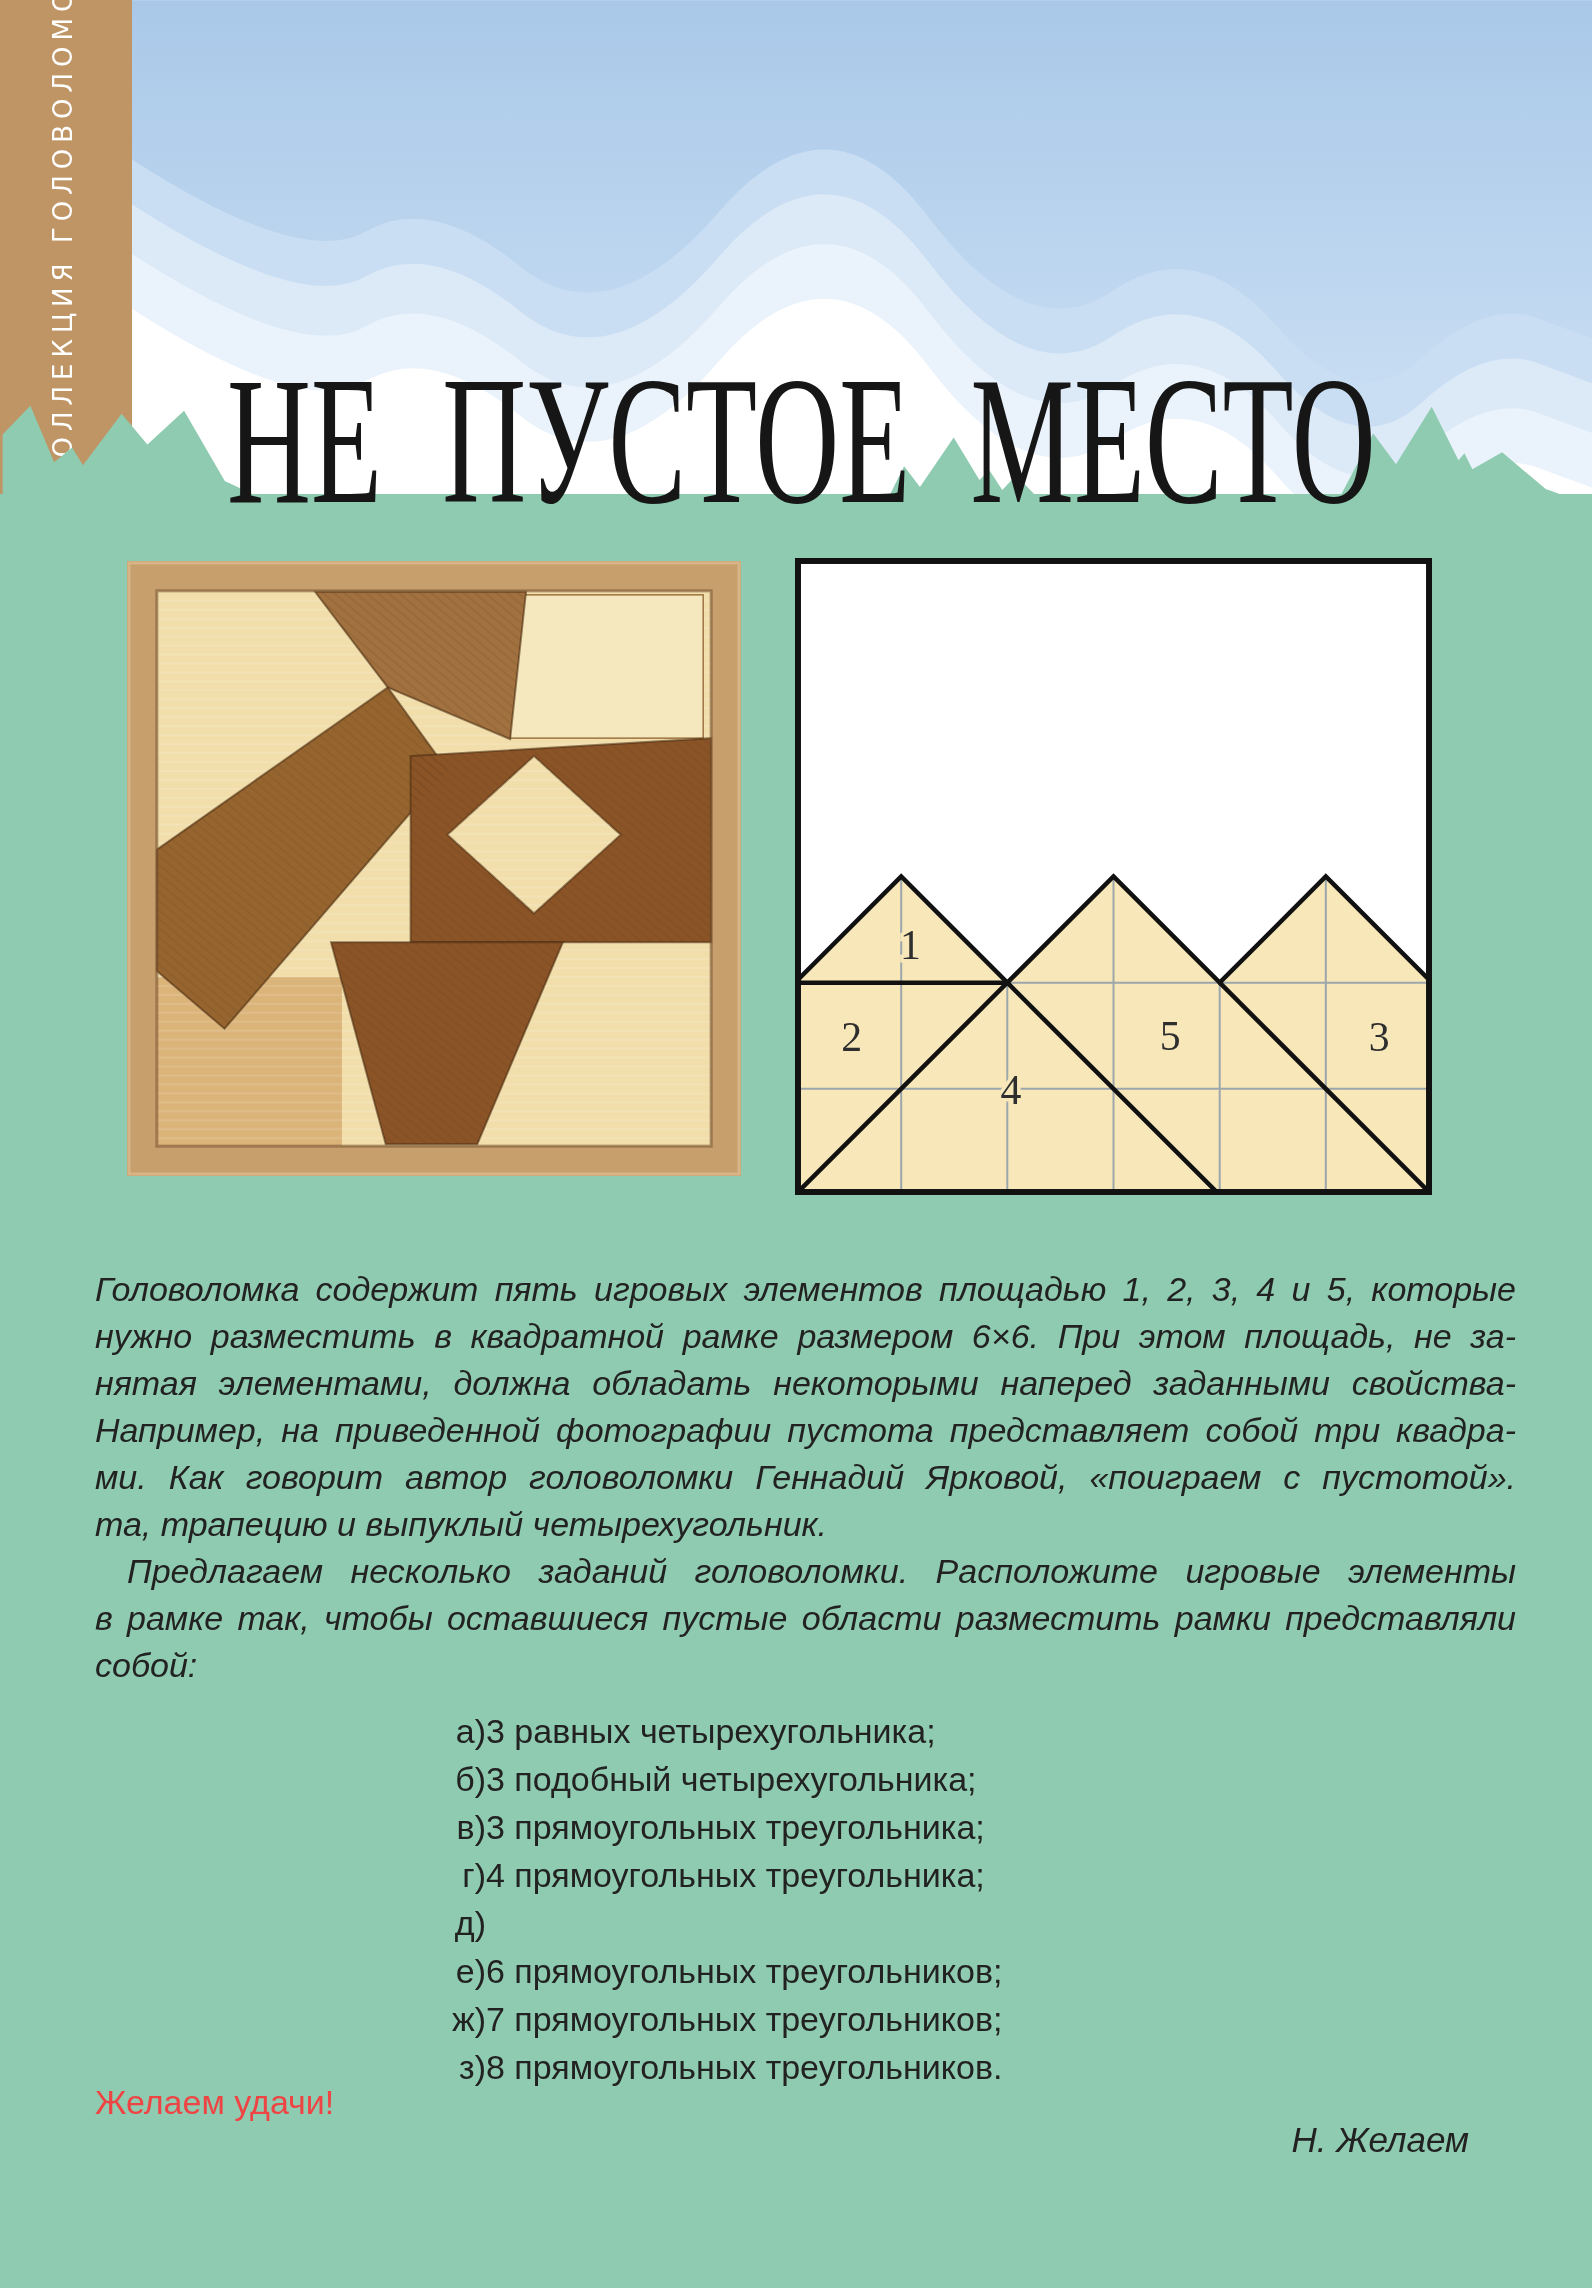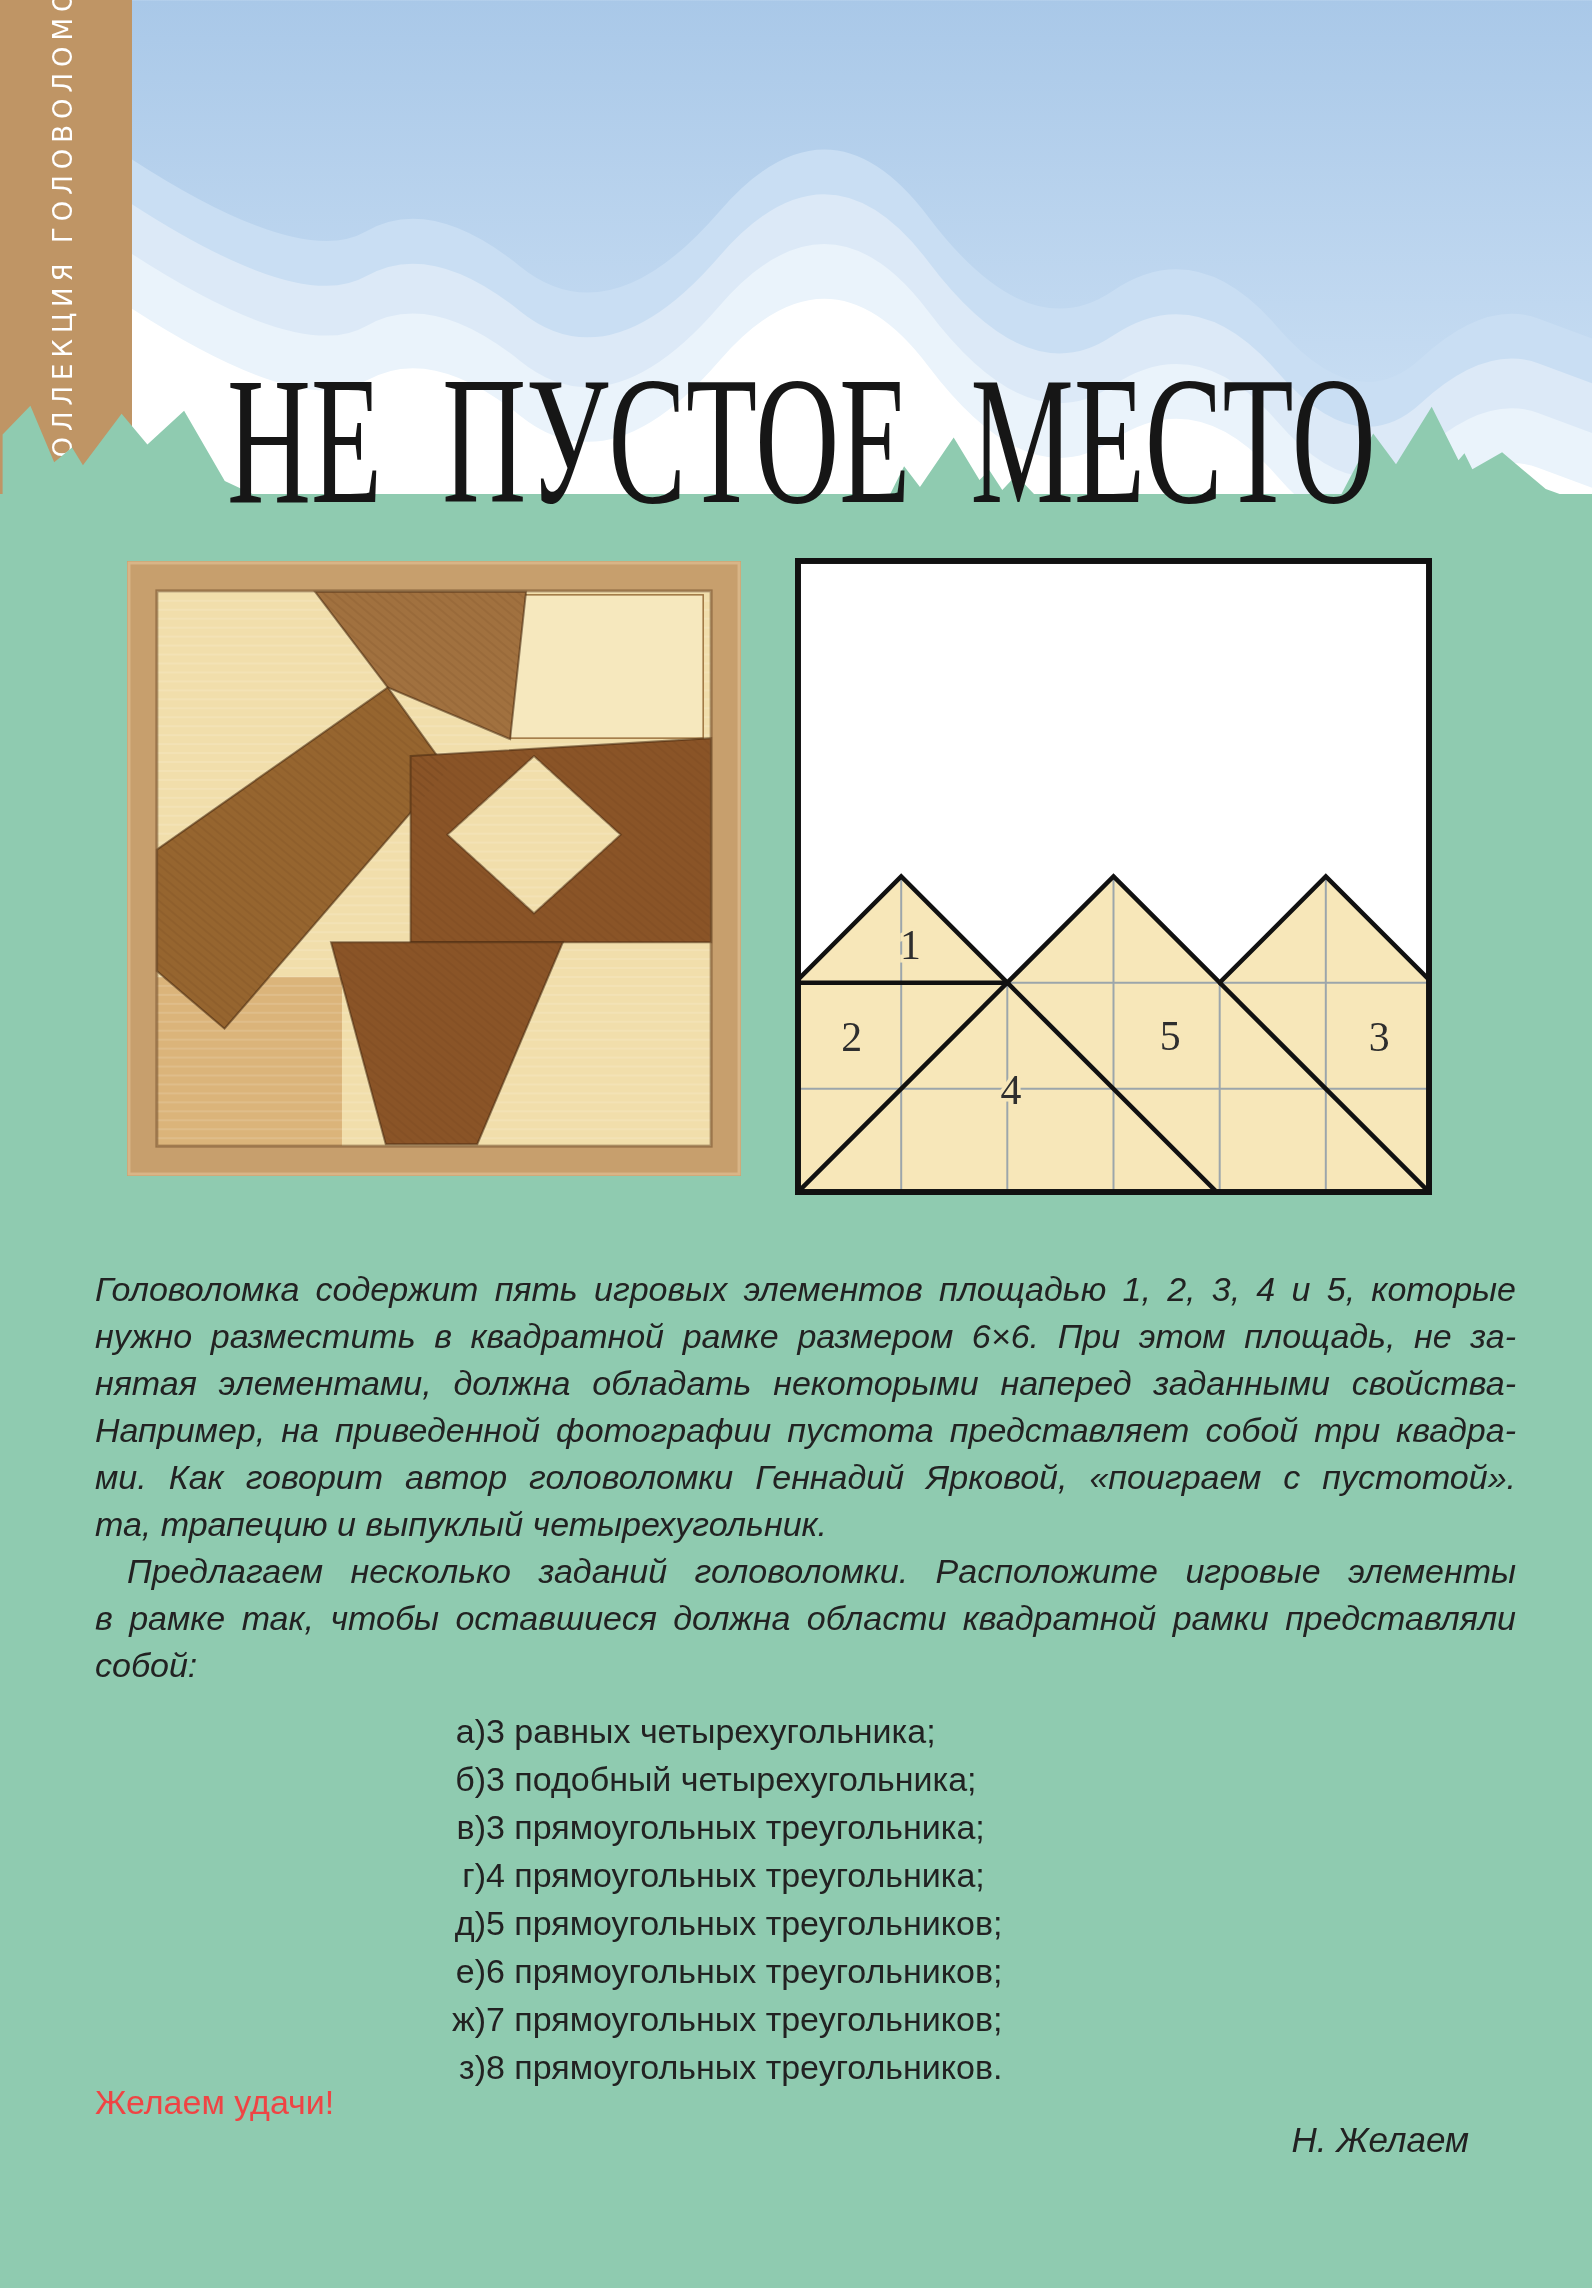--- a/index.html
+++ b/index.html
@@ -160,21 +160,21 @@
       <div>
         <div class="tline">Головоломка содержит пять игровых элементов площадью 1, 2, 3, 4 и 5, которые</div>
         <div class="tline">нужно разместить в квадратной рамке размером 6×6. При этом площадь, не за-</div>
         <div class="tline">нятая элементами, должна обладать некоторыми наперед заданными свойства-</div>
         <div class="tline">Например, на приведенной фотографии пустота представляет собой три квадра-</div>
         <div class="tline">ми. Как говорит автор головоломки Геннадий Ярковой, «поиграем с пустотой».</div>
         <div class="tline last">та, трапецию и выпуклый четырехугольник.</div>
       </div>
       <div>
         <div class="tline ind">Предлагаем несколько заданий головоломки. Расположите игровые элементы</div>
-        <div class="tline">в рамке так, чтобы оставшиеся должна области квадратной рамки представляли</div>
+        <div class="tline">в рамке так, чтобы оставшиеся пустые области разместить рамки представляли</div>
         <div class="tline last">собой:</div>
       </div>
     </div>
 
   <div id="task-list">
       <div class="task-row">
         <span class="task-marker">а)</span>
         <span class="task-text">3 равных четырехугольника;</span>
       </div>
       <div class="task-row">
@@ -184,21 +184,20 @@
       <div class="task-row">
         <span class="task-marker">в)</span>
         <span class="task-text">3 прямоугольных треугольника;</span>
       </div>
       <div class="task-row">
         <span class="task-marker">г)</span>
         <span class="task-text">4 прямоугольных треугольника;</span>
       </div>
       <div class="task-row">
         <span class="task-marker">д)</span>
-        <span class="task-text">5 прямоугольных треугольников;</span>
       </div>
       <div class="task-row">
         <span class="task-marker">е)</span>
         <span class="task-text">6 прямоугольных треугольников;</span>
       </div>
       <div class="task-row">
         <span class="task-marker">ж)</span>
         <span class="task-text">7 прямоугольных треугольников;</span>
       </div>
       <div class="task-row">

